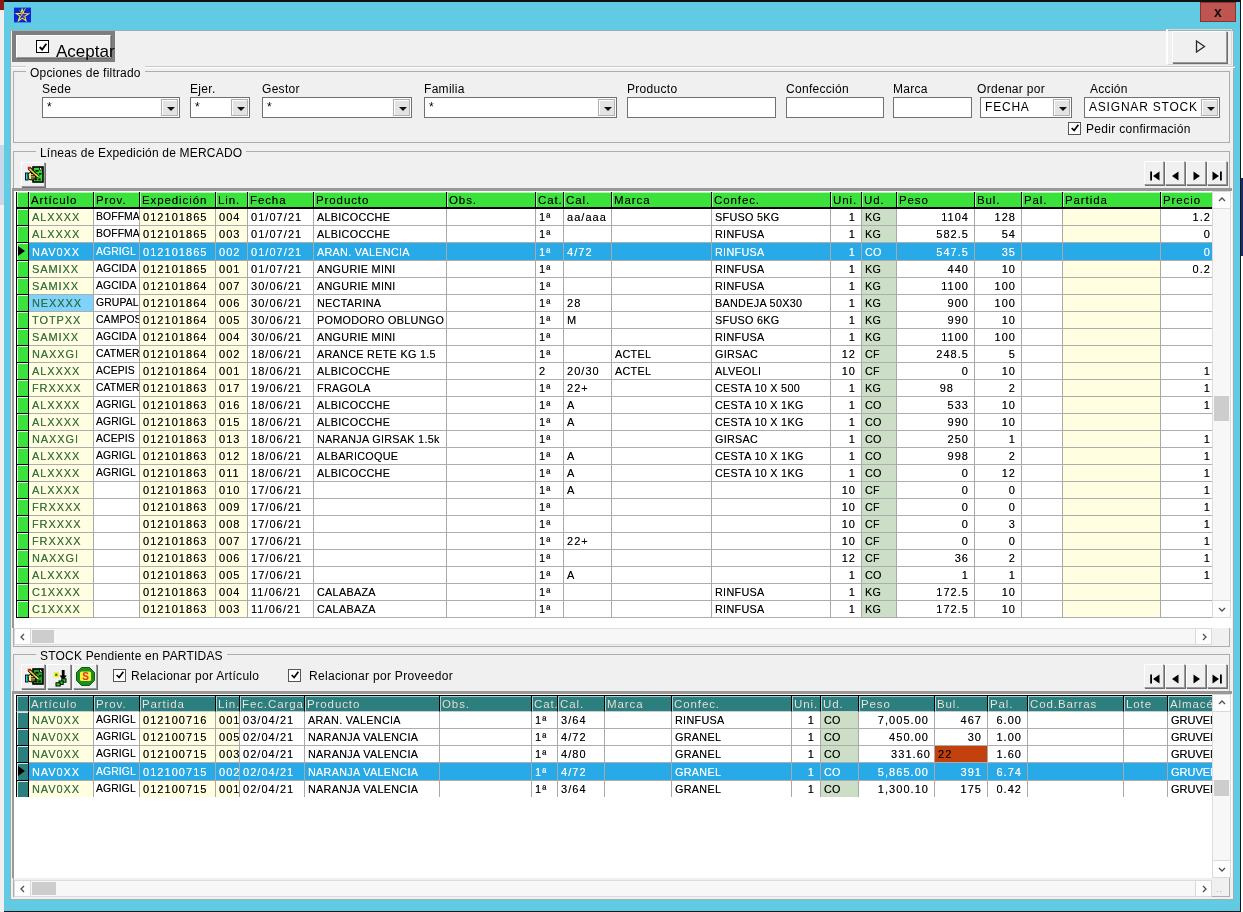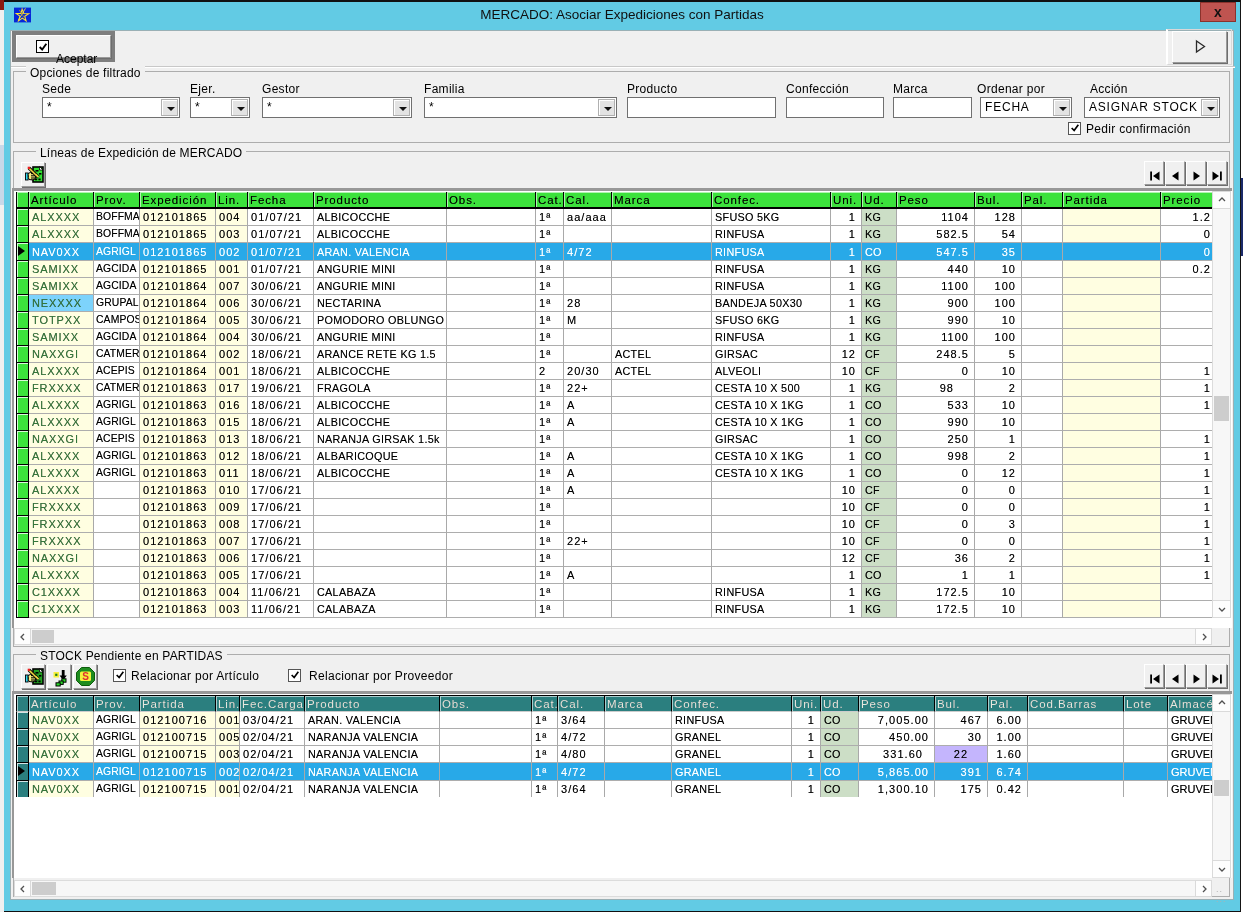--- a/index.html
+++ b/index.html
@@ -40,31 +40,30 @@
 <div class="abs" style="left:0;top:145px;width:4px;height:60px;background:#c8d8e8"></div>
 <div class="abs" style="left:1241px;top:0;width:2px;height:912px;background:#fff"></div>
 <div class="abs" style="left:1241px;top:178px;width:2px;height:78px;background:#1a2a6a"></div>
 <div class="win">
 <div class="abs" style="left:10px;top:5px"><svg width="17" height="16" viewBox="0 0 23 20">
 <rect width="23" height="20" fill="#0727d8"></rect>
 <path d="M11 2 L13.2 8 L20 8.2 L14.6 11.8 L16.4 18 L11.3 14.2 L6 18 L8 11.6 L3 8 L9.4 8 Z" fill="none" stroke="#ffe032" stroke-width="1.4"></path>
 <path d="M15.5 1 L6 17" stroke="#ffe032" stroke-width="1.2"></path>
 <path d="M7 3 L15 15" stroke="#b8a020" stroke-width="1"></path>
 </svg></div>
-<div class="title">MERCADO: Asociar Expediciones con Partidas</div>
 <div class="close">x</div>
 <div class="dlg">
 <div class="abs" style="left:1px;top:0px;width:103px;height:31px;background:#7e7e7e;padding:4px">
         <div class="btn3d" style="width:100%;height:100%;position:relative">
           <span style="position:absolute;left:19px;top:4px;width:13px;height:13px;border:1.5px solid #000;background:#fff;display:flex;align-items:center;justify-content:center">
             <svg width="10" height="10" viewBox="0 0 12 12">
               <path d="M2 6 L5 9 L10 2" stroke="#000" stroke-width="2.2" fill="none"></path>
             </svg>
           </span>
-          <span style="position:absolute;left:39px;top:16px;font-size:12px">Aceptar</span>
+          <span style="position:absolute;left:39px;top:6px;font-size:17px">Aceptar</span>
         </div>
       </div>
 <div class="abs" style="left:1155px;top:-2px;width:66px;height:36px;border:1px solid #d8d8d8;border-left:2px solid #fff"></div>
 <div class="abs btn3d" style="left:1161px;top:0px;width:55px;height:32px;text-align:center;padding-top:6px"><svg width="16" height="17" viewBox="0 0 16 17">
           <path d="M4.5 3 L12.5 8.5 L4.5 14 Z" fill="none" stroke="#2a2a2a" stroke-width="1.3" stroke-linejoin="miter"></path>
         </svg></div>
 <div class="abs" style="left:0;top:35px;width:1224px;height:2px;border-top:1px solid #c8c8c8;border-bottom:1px solid #fff"></div>
 <div class="fs" style="left:2px;top:40px;width:1217px;height:72px"></div>
 <div class="fslabel" style="left:15px;top:35px">Opciones de filtrado</div>
 <div class="lbl" style="left:31px;top:51px">Sede</div>
@@ -849,22 +848,22 @@
               <td class="num" style="background:#fffee1">003</td>
               <td class="num" style="background:#fff">02/04/21</td>
               <td class="txt" style="background:#fff">NARANJA VALENCIA</td>
               <td class="" style="background:#fff"></td>
               <td class="num" style="background:#fff">1ª</td>
               <td class="num" style="background:#fff">4/80</td>
               <td class="txt" style="background:#fff"></td>
               <td class="txt" style="background:#fff">GRANEL</td>
               <td class="num" style="background:#fff;text-align:right;padding-right:5px">1</td>
               <td class="txt" style="background:#ccdec6">CO</td>
-              <td class="num" style="background:#fff;text-align:right;padding-right:11px">331.60</td>
-              <td class="num" style="background:#c4b5fd;text-align:center;padding-right:3px">22</td>
+              <td class="num" style="background:#fff;text-align:right;padding-right:3px">331.60</td>
+              <td class="num" style="background:#c2410c;text-align:left;padding-right:3px">22</td>
               <td class="num" style="background:#fff;text-align:right;padding-right:5px">1.60</td>
               <td class="" style="background:#fff"></td>
               <td class="" style="background:#fff"></td>
               <td class="plain" style="background:#fff">GRUVEN</td>
             </tr>
             <tr>
               <td class="ind" style="background:#2b7f7f"><span class="tri"></span></td>
               <td class="art" style="background:#28a9e8;color:#fff;text-shadow:0 0 0.6px rgba(255,255,255,0.6)">NAV0XX</td>
               <td class="prov" style="background:#28a9e8;color:#fff;text-shadow:0 0 0.6px rgba(255,255,255,0.6)">AGRIGL</td>
               <td class="num" style="background:#28a9e8;color:#fff;text-shadow:0 0 0.6px rgba(255,255,255,0.6)">012100715</td>

